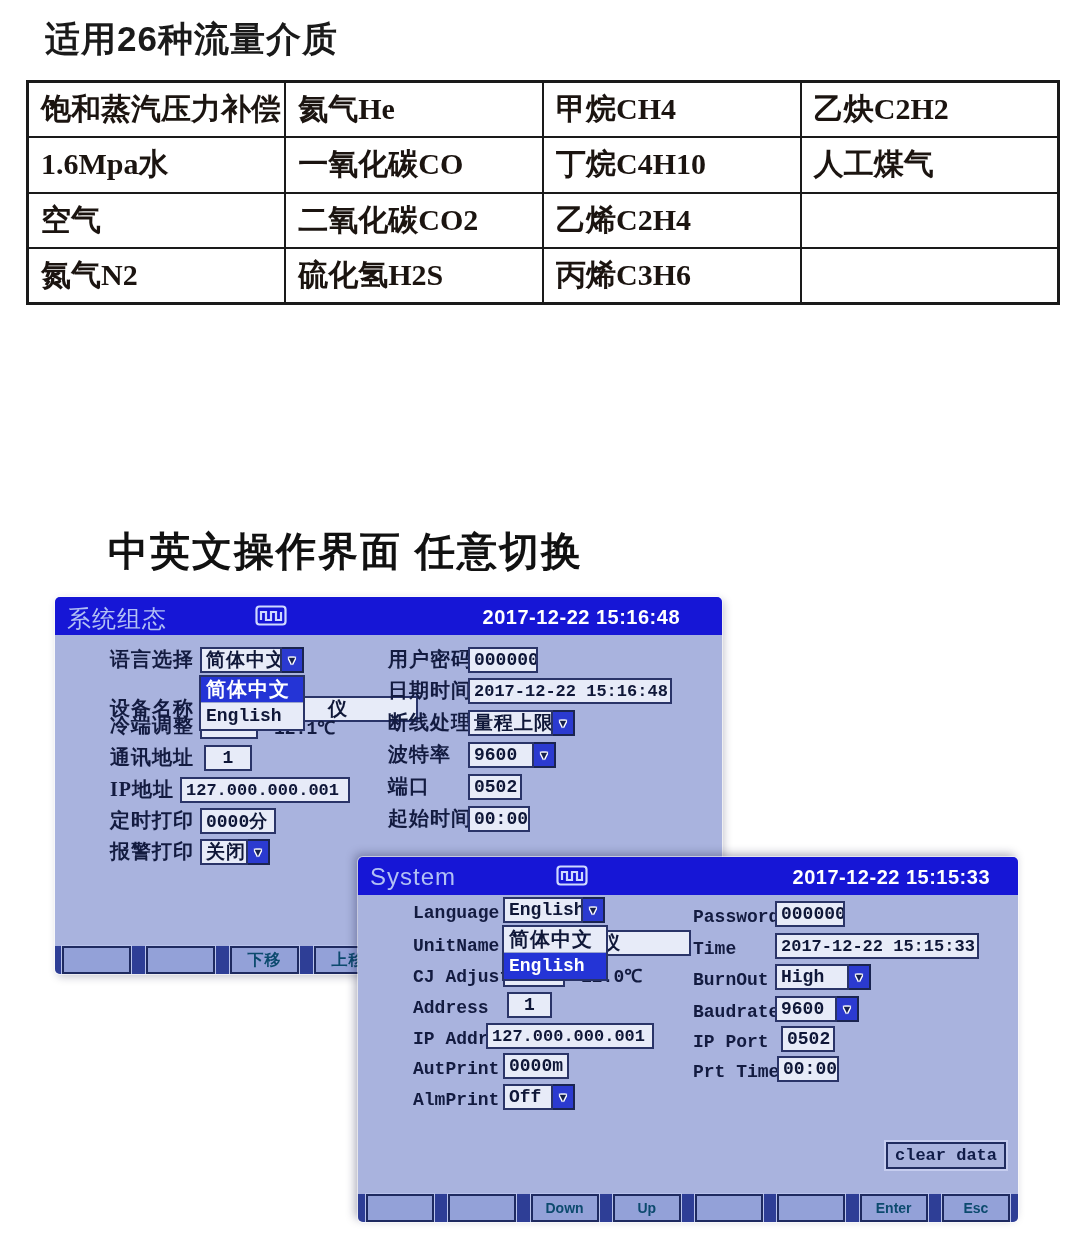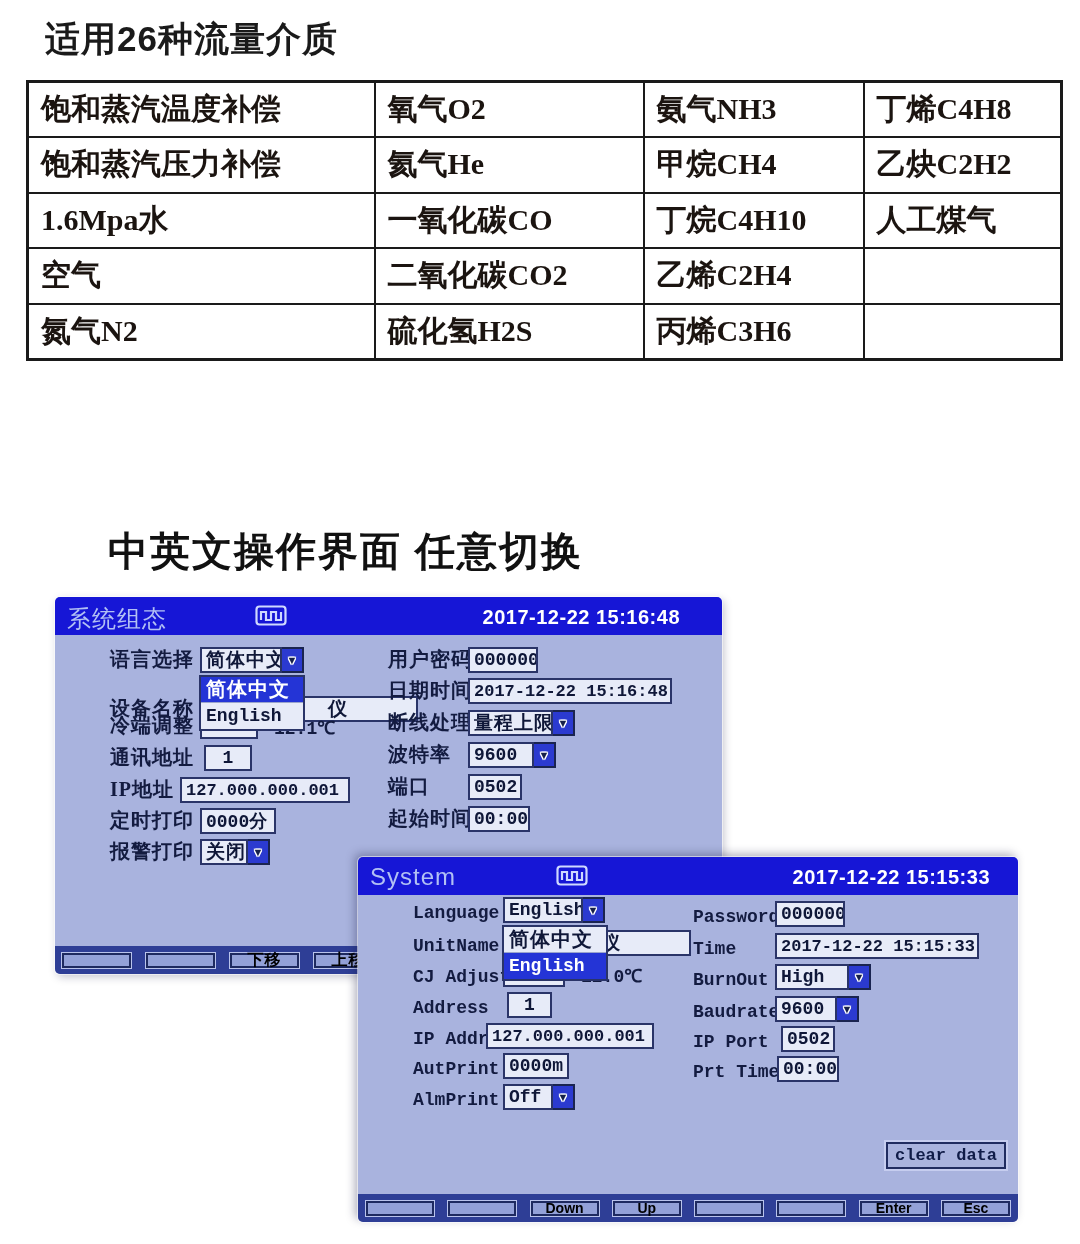--- a/index.html
+++ b/index.html
@@ -55,45 +55,39 @@
   .dropdown{position:absolute;width:106px;background:var(--box-bg);border:2px solid #2a3468;z-index:6;}
   .ditem{height:26px;display:flex;align-items:center;padding:0 5px;color:#0f1738;border-bottom:1px solid #9aa4cc;}
   .ditem:last-child{border-bottom:none;}
   .ditem.cnfont{font-family:"Liberation Serif","DejaVu Serif",serif;font-weight:bold;font-size:20px;letter-spacing:1px;}
   .ditem.enfont{font-family:"Liberation Mono","DejaVu Sans Mono",monospace;font-weight:bold;font-size:18px;}
   .ditem.sel{background:var(--highlight-blue);color:#ffffff;}
 
   .softbar{position:absolute;left:0;right:0;bottom:0;height:28px;background:var(--bar-blue);display:flex;align-items:center;}
   .softbar.cnbar{padding-left:7px;gap:15px;}
   .softbar.enbar{justify-content:space-between;padding:0 8px;}
-  .softkey{width:69px;height:15px;background:var(--key-blue);border:2px solid #1e2a60;box-shadow:0 0 0 1px #b9c3ec;
-    display:flex;align-items:center;justify-content:center;color:#000000;flex:none;}
+  .softkey{width:69px;height:28px;background:var(--key-blue);border:2px solid #1e2a60;box-shadow:0 0 0 1px #b9c3ec;
+    display:flex;align-items:center;justify-content:center;color:#0c4a6e;flex:none;}
   .enbar .softkey{width:68px;}
   .softkey.cnkey{font-family:"Liberation Serif","DejaVu Serif",serif;font-weight:bold;font-size:16px;letter-spacing:1px;}
   .softkey.enkey{font-weight:bold;font-size:14px;}
 
   .clear-btn{position:absolute;left:528px;top:285px;width:120px;height:27px;background:var(--body-blue);
     border:2px solid #202c60;box-shadow:0 0 0 2px #c6cdef;display:flex;align-items:center;justify-content:center;
     font-family:"Liberation Mono","DejaVu Sans Mono",monospace;font-weight:bold;font-size:17px;color:#101c48;text-align:right;}
   .pl100{padding-left:100px;}
   .pl96{padding-left:96px;}
 </style>
 </head>
 <body>
 
 <div class="title1">适用26种流量介质</div>
 
 <table class="media-table">
   <tbody>
-    <tr>
-      <td class="c1">饱和蒸汽温度补偿</td>
-      <td class="c2">氧气O2</td>
-      <td class="c3">氨气NH3</td>
-      <td class="c4">丁烯C4H8</td>
-    </tr>
     <tr>
       <td>饱和蒸汽压力补偿</td>
       <td>氦气He</td>
       <td>甲烷CH4</td>
       <td>乙炔C2H2</td>
     </tr>
     <tr>
       <td>1.6Mpa水</td>
       <td>一氧化碳CO</td>
       <td>丁烷C4H10</td>

